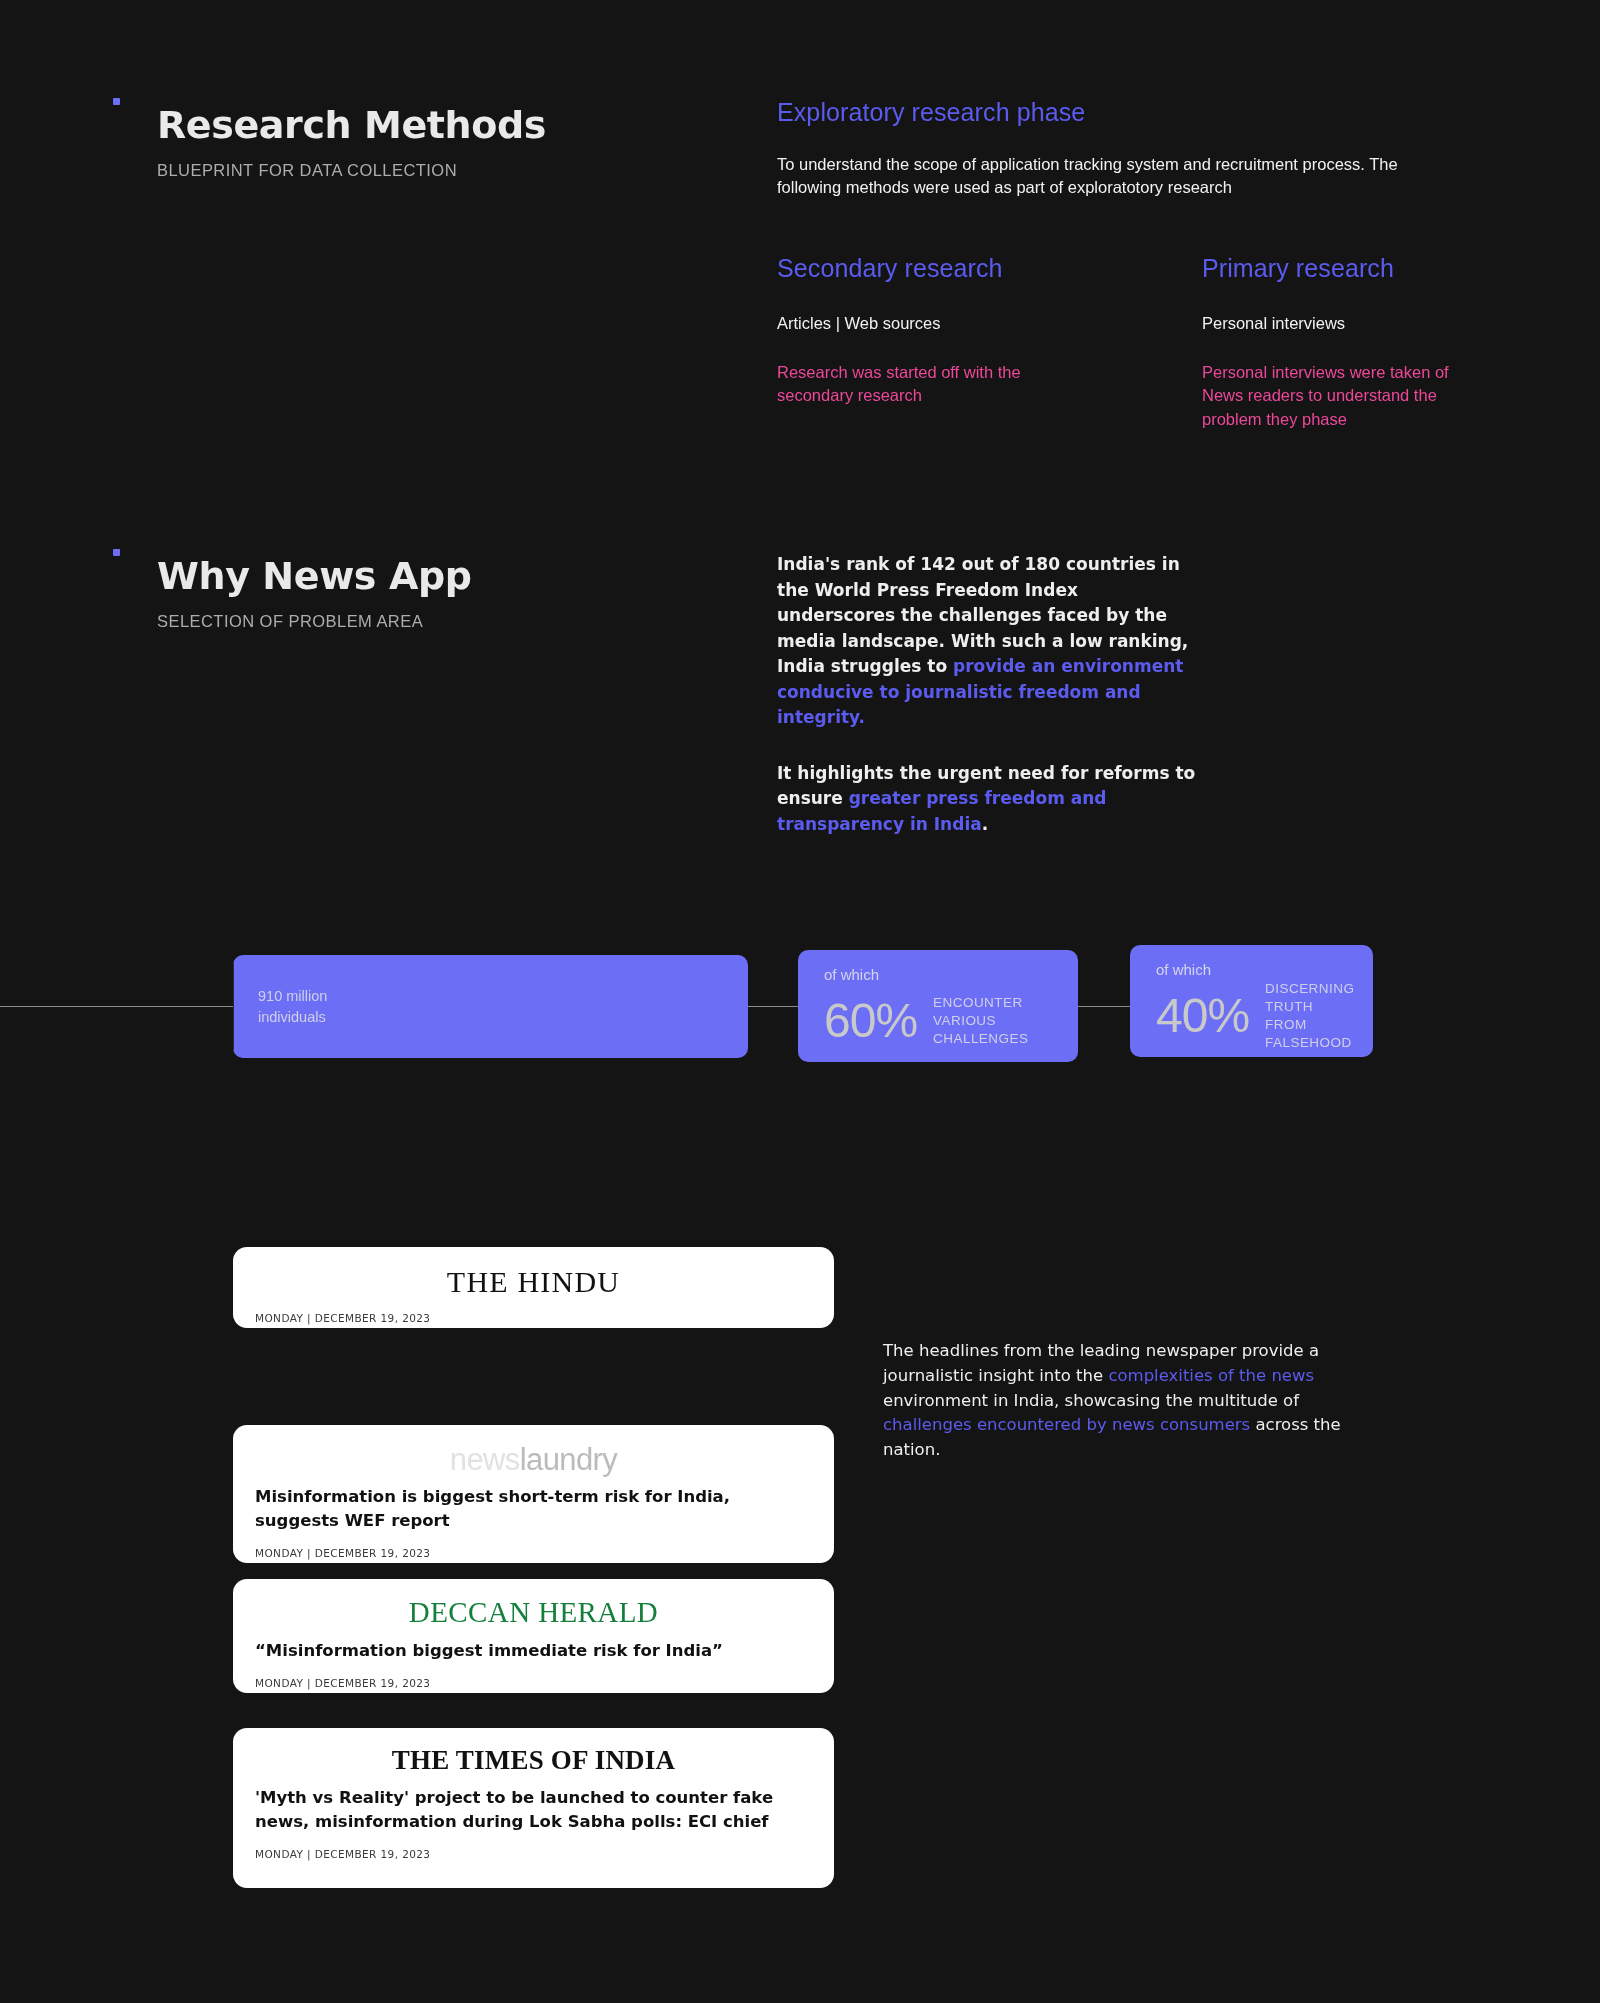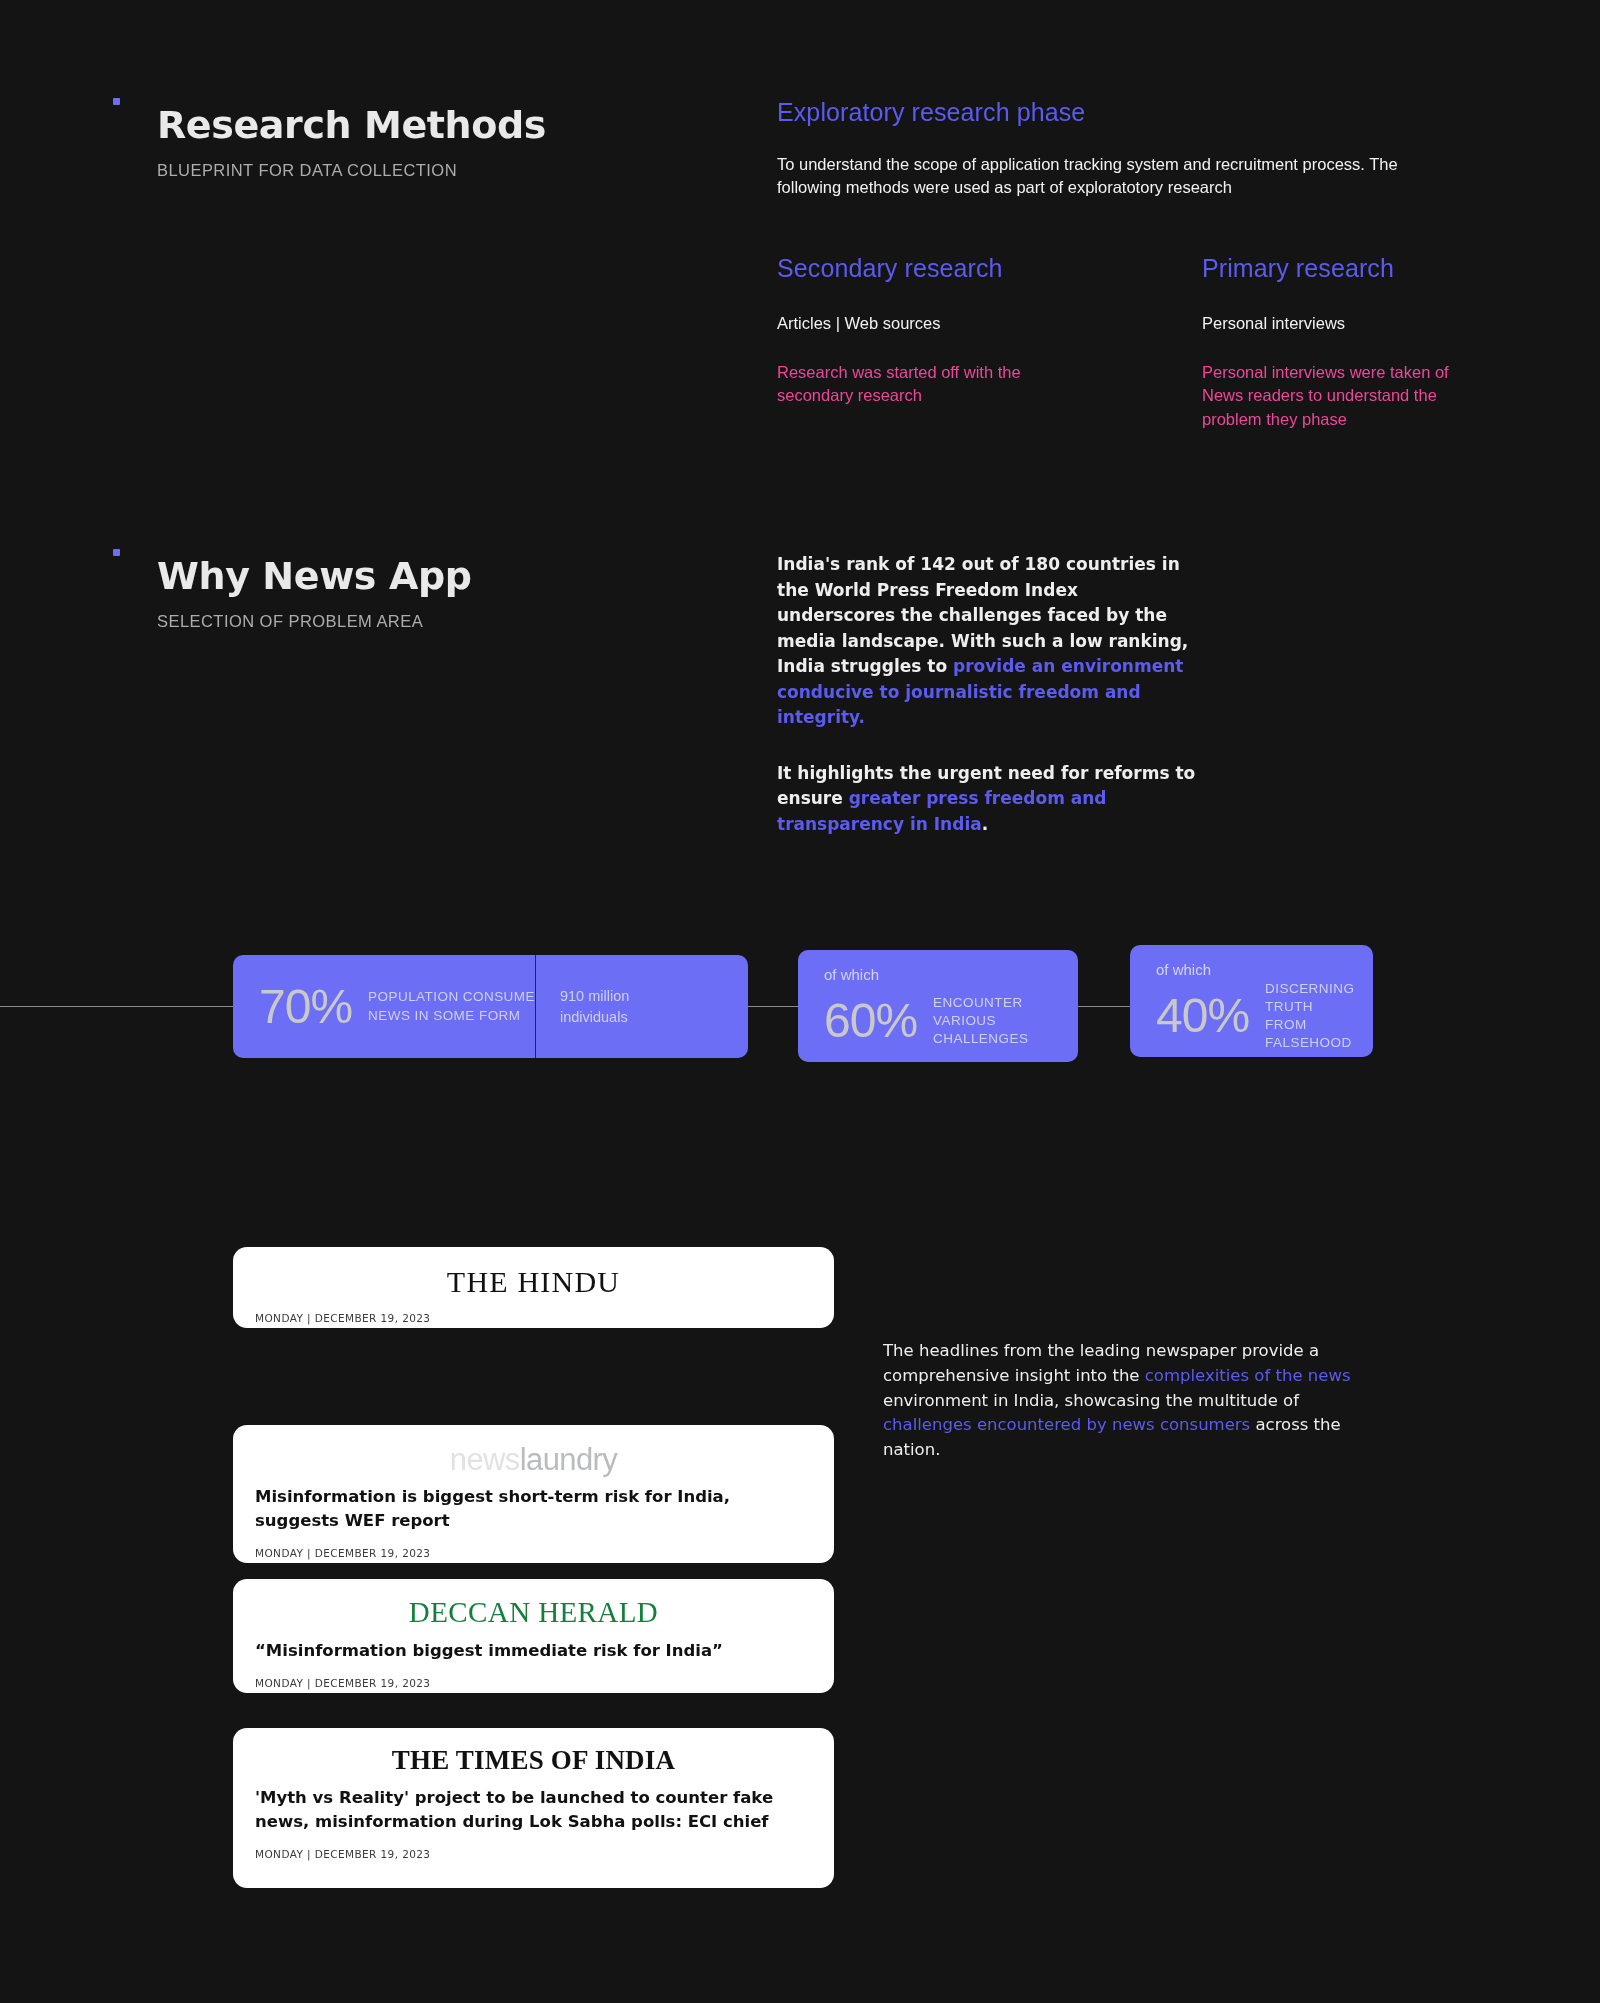--- a/index.html
+++ b/index.html
@@ -247,25 +247,20 @@
     <p>
       <span> It highlights the urgent need for reforms to ensure </span><span class="hl">greater press freedom and transparency in India</span><span>.</span>
     </p>
   </div>
 
   <div class="stat-line" style="left:0px; top:1006px; width:233px;"></div>
   <div class="stat-line" style="left:748px; top:1006px; width:50px;"></div>
   <div class="stat-line" style="left:1078px; top:1006px; width:52px;"></div>
 
   <div class="stat-box" style="left:233px; top:955px; width:515px; height:103px;">
-    <div class="stat-main">
-      <div class="stat-pct">70%</div>
-      <div class="stat-desc">POPULATION CONSUME
-NEWS IN SOME FORM</div>
-    </div>
     <div class="stat-sep"></div>
     <div class="stat-side">910 million
 individuals</div>
   </div>
 
   <div class="stat-box stacked" style="left:798px; top:950px; width:280px; height:112px;">
     <div class="stat-ofwhich">of which</div>
     <div class="stat-main">
       <div class="stat-pct">60%</div>
       <div class="stat-desc">ENCOUNTER VARIOUS
@@ -299,16 +294,16 @@
     <div class="card-date">MONDAY  |  DECEMBER 19, 2023</div>
   </div>
 
   <div class="news-card" style="top:1712px; padding-bottom:28px;">
     <div class="paper-name toi">THE TIMES OF INDIA</div>
     <div class="headline">'Myth vs Reality' project to be launched to counter fake news, misinformation during Lok Sabha polls: ECI chief</div>
     <div class="card-date">MONDAY  |  DECEMBER 19, 2023</div>
   </div>
 
   <div class="summary-copy" style="left:883px; top:1339px;">
-    <span>The headlines from the leading newspaper provide a comprehensive insight into the </span><span class="hl">complexities of the news</span><span> environment in India, showcasing the multitude of </span><span class="hl">challenges encountered by news consumers</span><span> across the nation.</span>
+    <span>The headlines from the leading newspaper provide a journalistic insight into the </span><span class="hl">complexities of the news</span><span> environment in India, showcasing the multitude of </span><span class="hl">challenges encountered by news consumers</span><span> across the nation.</span>
   </div>
 
 </div>
 
 </body></html>

